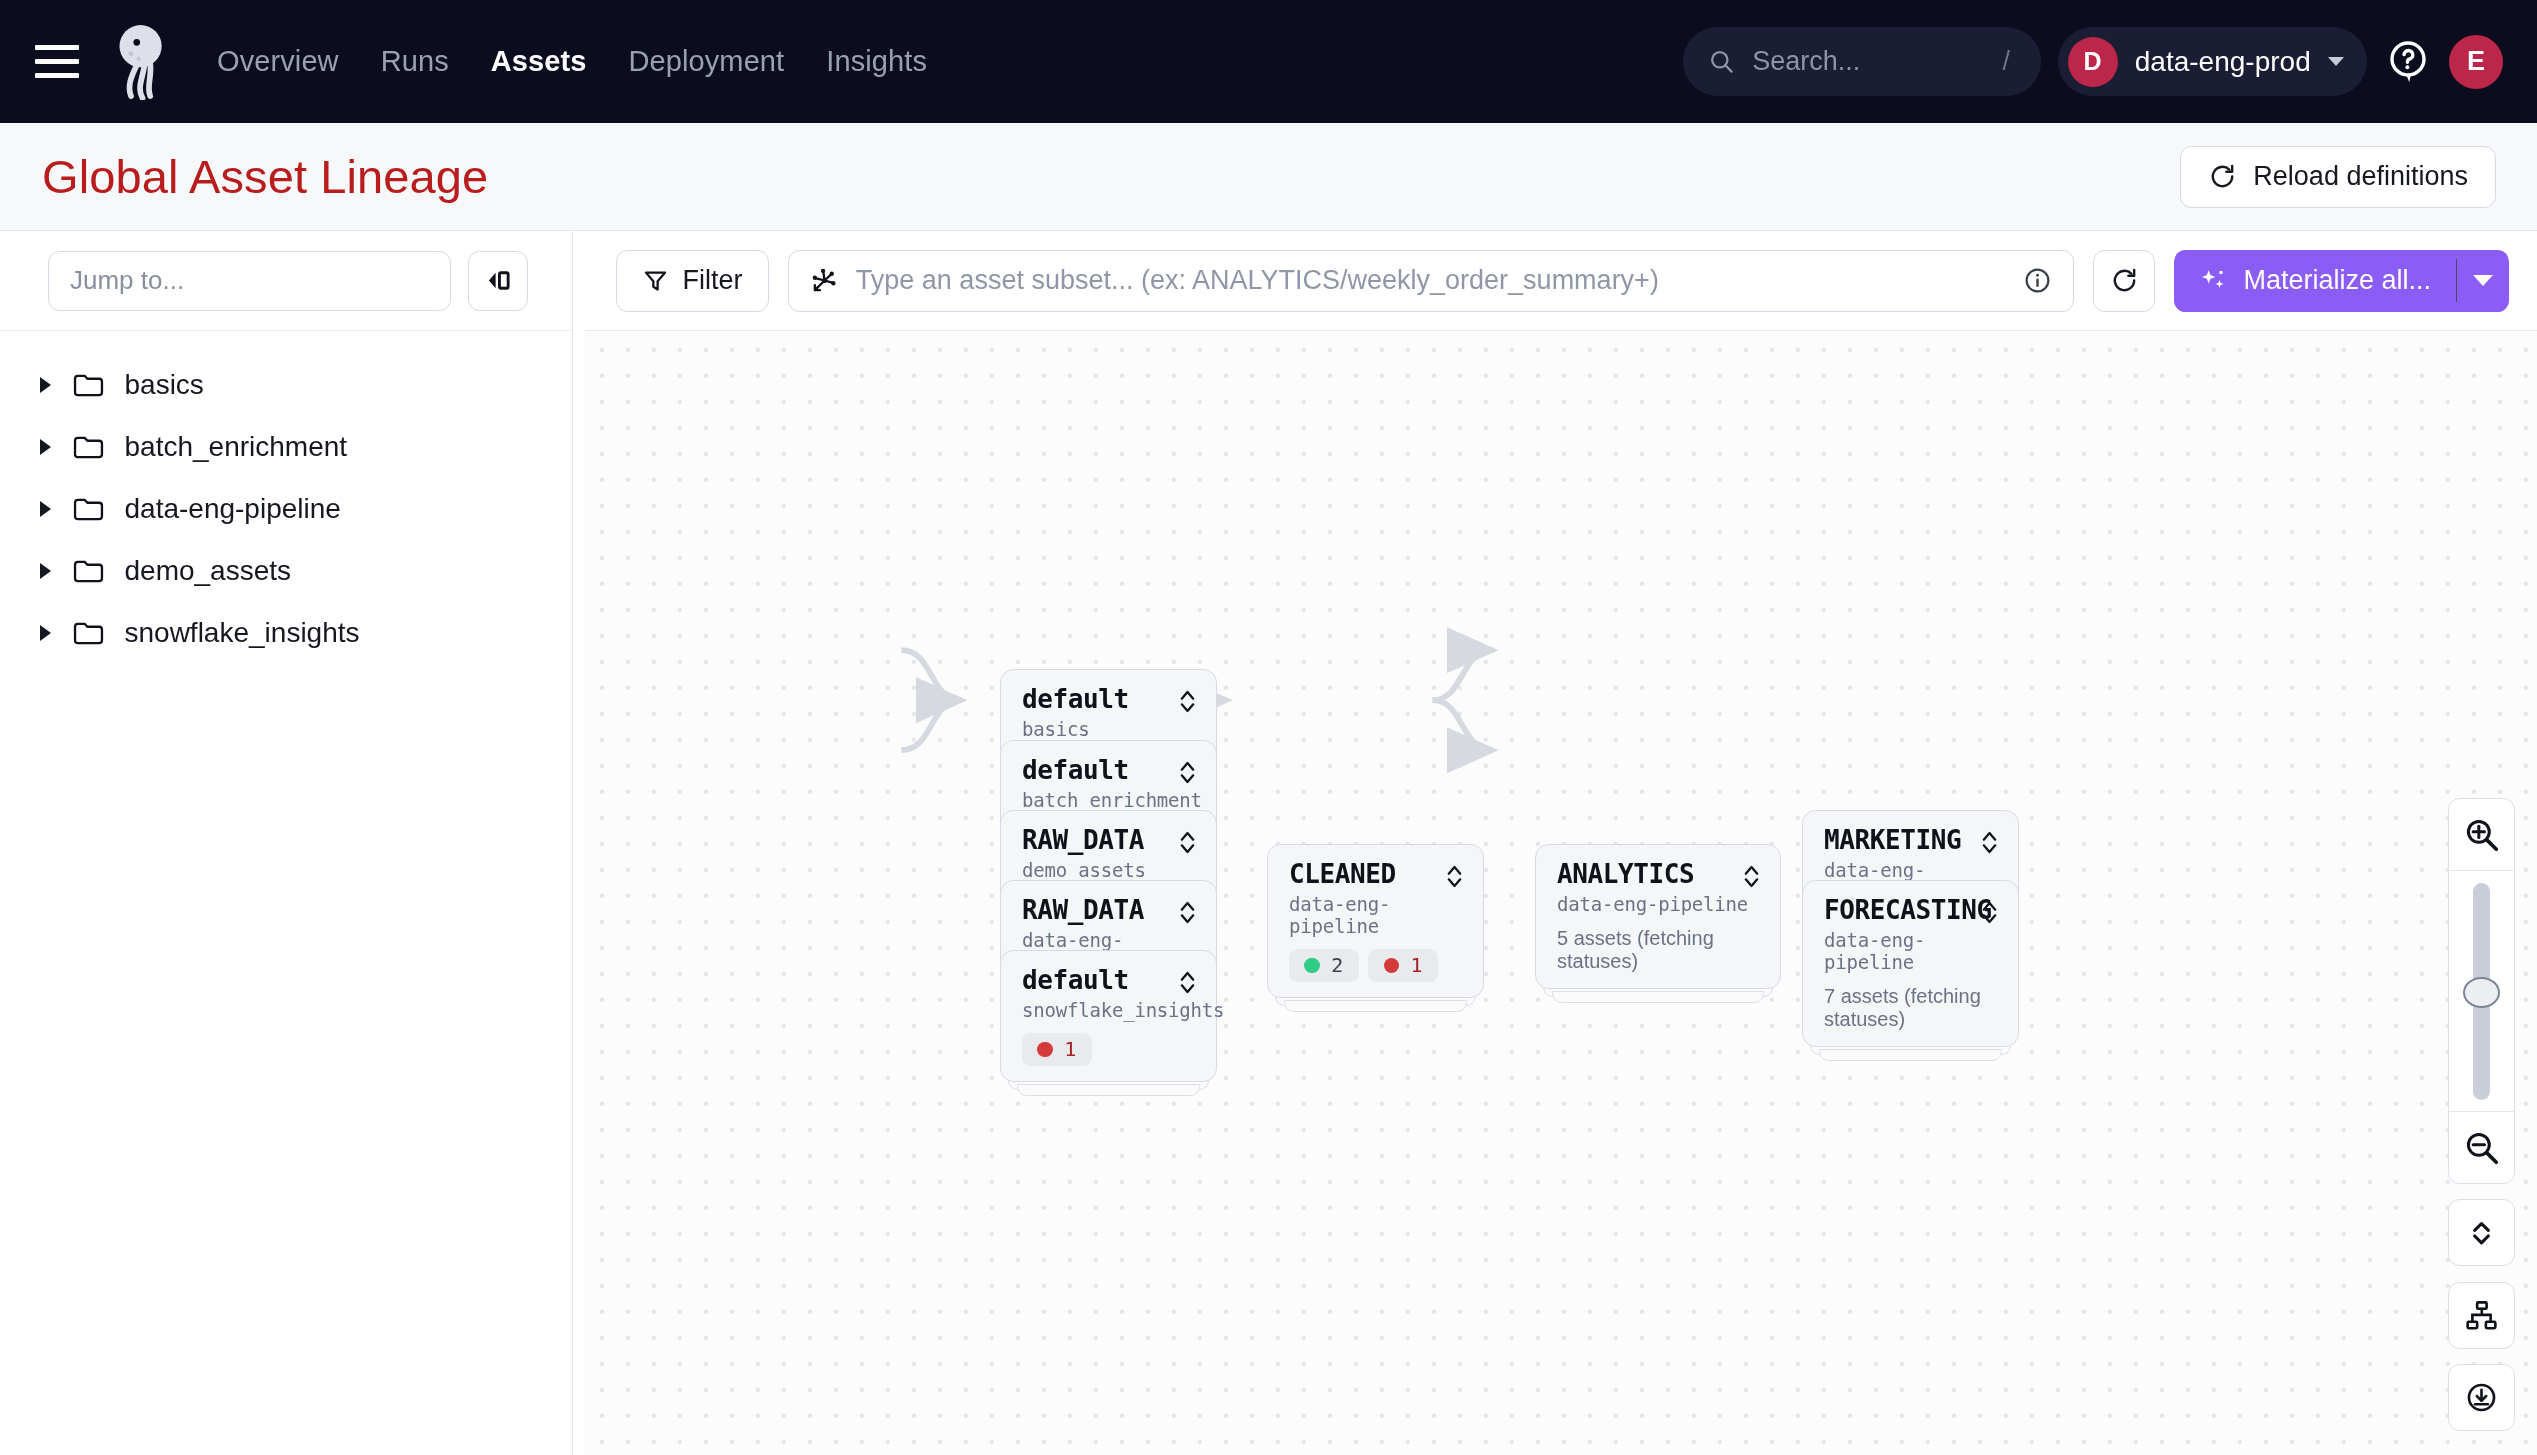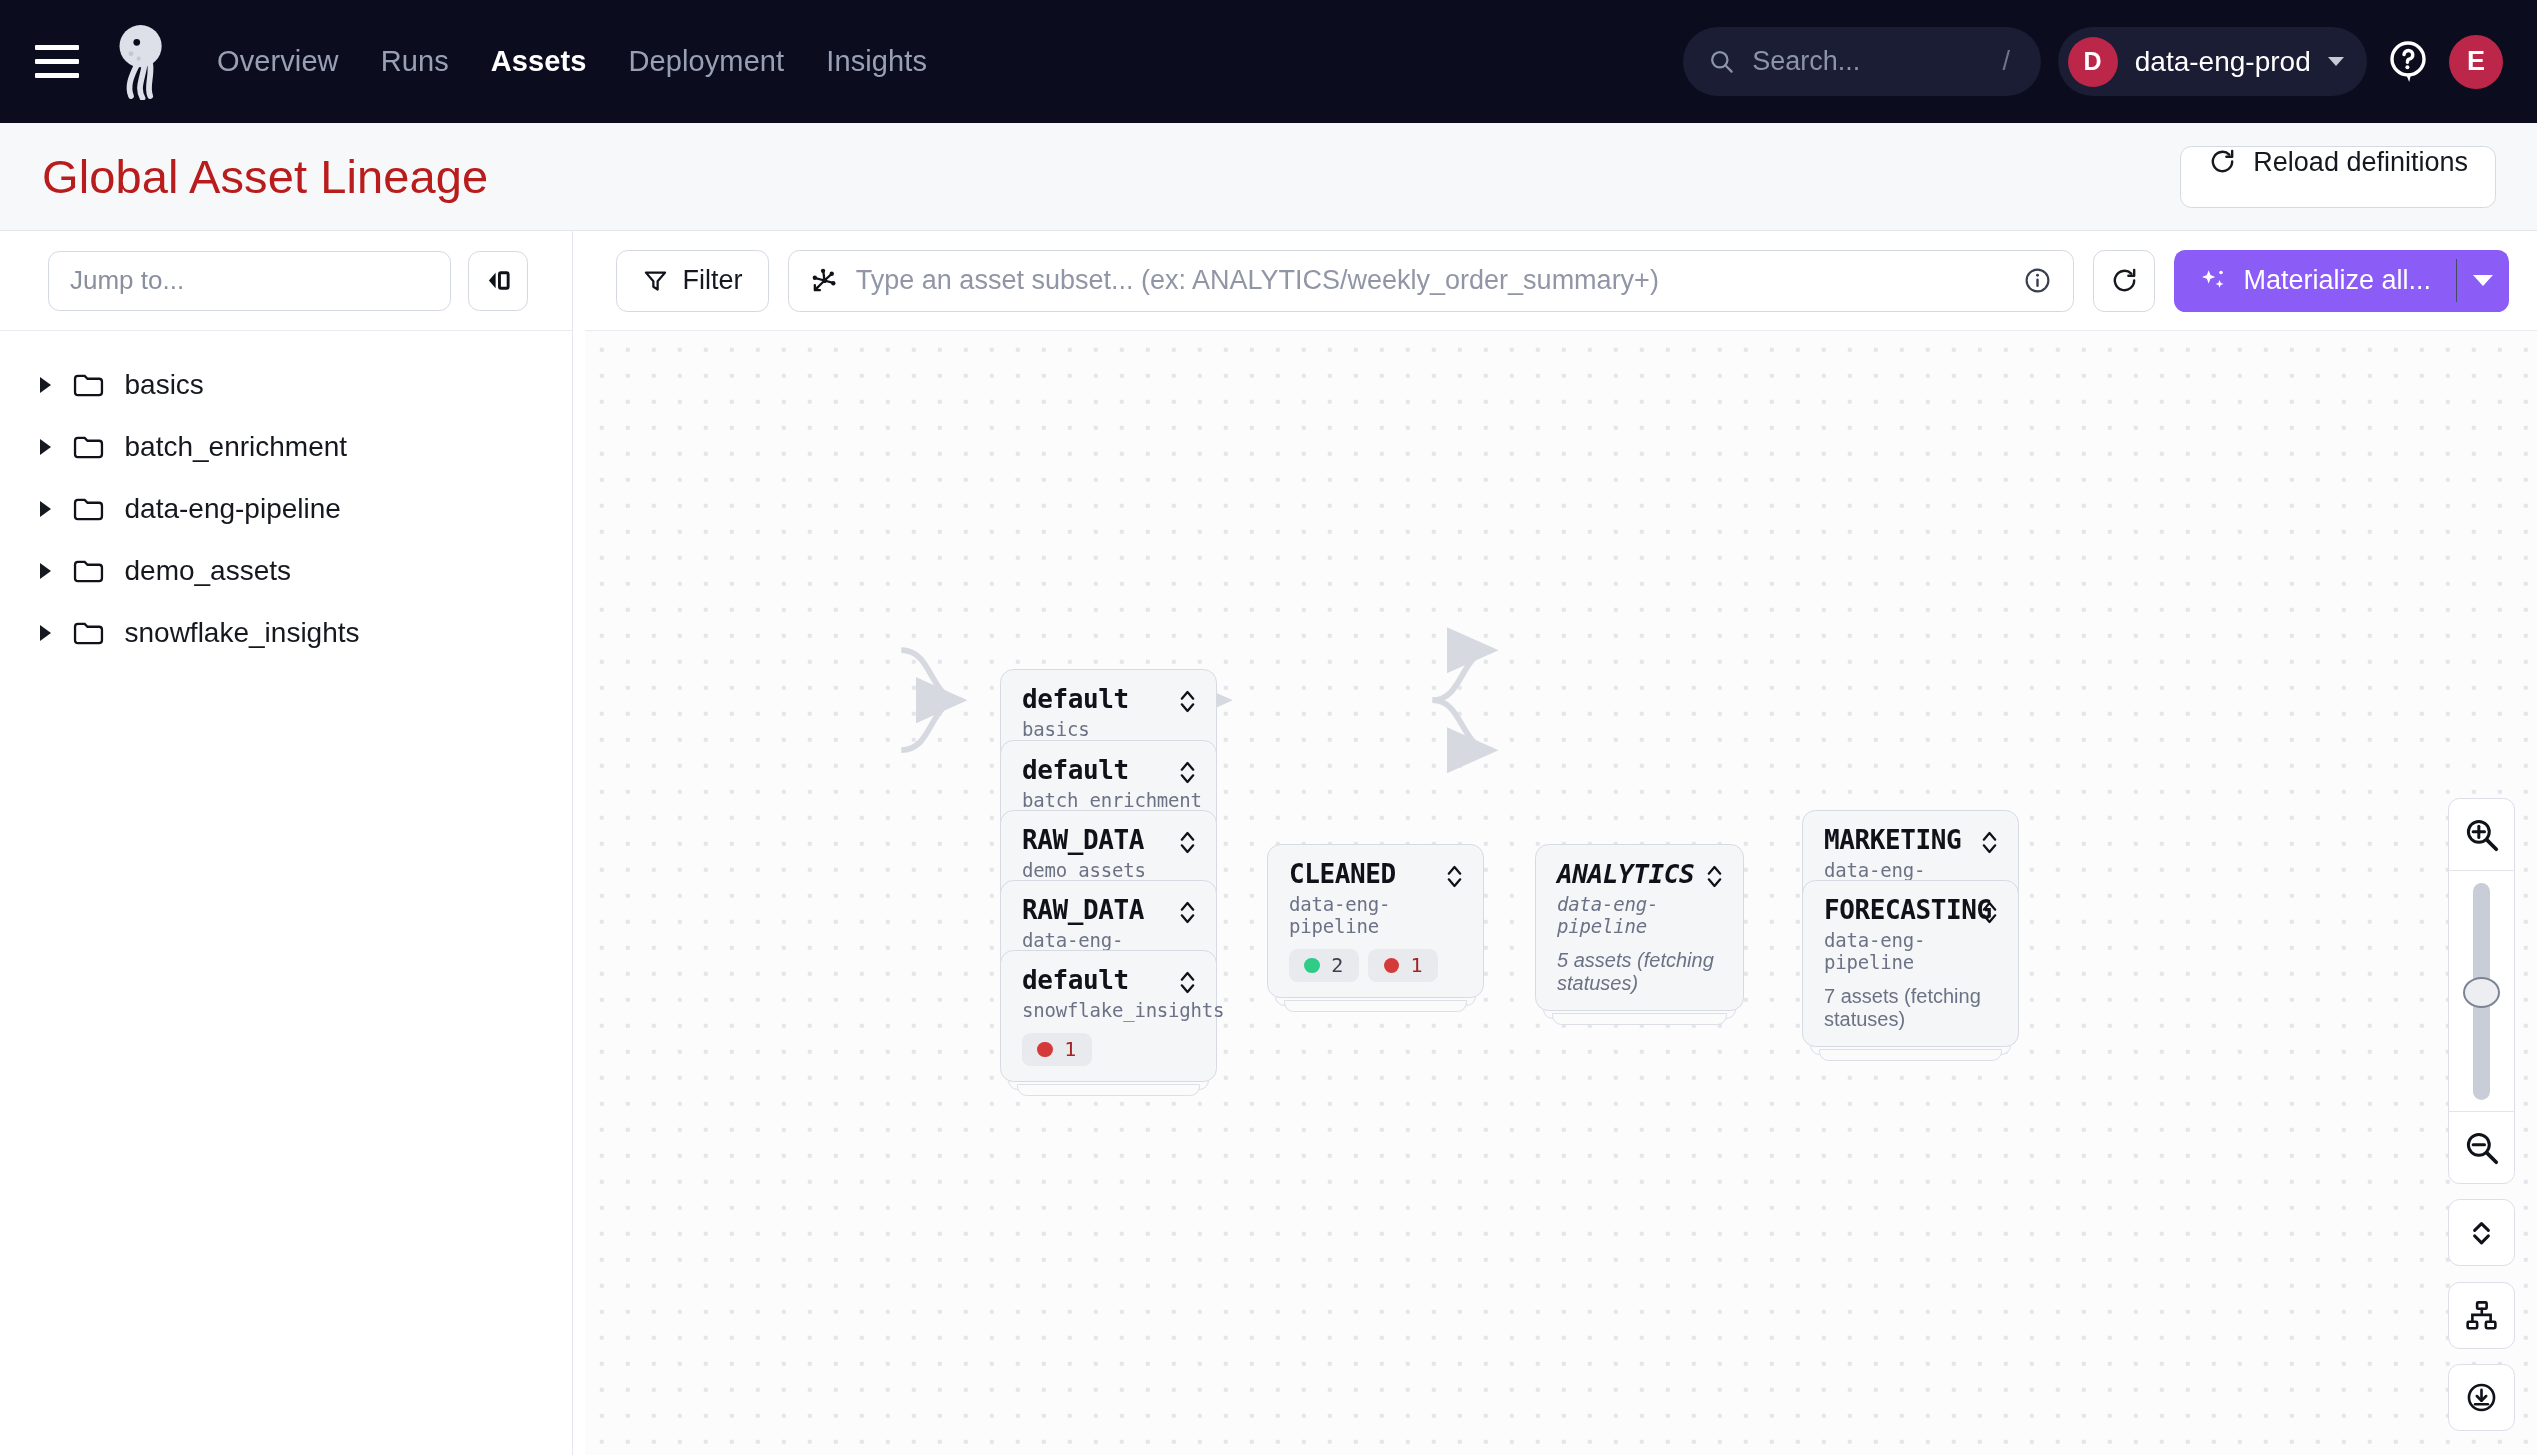--- a/index.html
+++ b/index.html
@@ -45,21 +45,21 @@
     color:#fff; font-size: 27px; font-weight: 700; display:flex; align-items:center; justify-content:center; cursor:pointer;}
 
   
   .pagehead {
     height: 108px; flex: 0 0 108px; background: #F7F8FA; border-bottom: 1px solid #E4E6ED;
     display: flex; align-items: center; padding: 0 42px;
   }
   .page-title { font-size: 47px; color: #b91c1c; font-weight: 400; letter-spacing: 0.1px;}
   .reload-btn {
     margin-left: auto; height: 62px; border: 1px solid #D6D9E2; border-radius: 11.5px;
-    background: #FFFFFF; display: flex; gap: 16px; padding: 0 27px;
+    background: #FFFFFF; display: flex; align-items: center; gap: 16px; padding: 0 27px;
     font-size: 27px; color: #16181F; cursor: pointer;
   }
 
   
   .body { flex: 1; display: flex; min-height: 0; gap: 12px; }
 
   
   .sidebar { width: 573px; flex: 0 0 573px; background: #FFFFFF; border-right: 1px solid #E4E6ED;
     display: flex; flex-direction: column; }
   .sb-top { height: 100px; display: flex; align-items: center; gap: 17.3px; padding: 0 44px 0 48px;
@@ -437,21 +437,21 @@
                 <span class="num" style="color:#A32222">1</span>
               </div>
             </div>
             <svg class="card-stepper" viewBox="0 0 20 30">
               <path d="M4 12 L10 5 L16 12" fill="none" stroke="#10121A" stroke-width="2.4" stroke-linecap="round" stroke-linejoin="round"></path>
               <path d="M4 18 L10 25 L16 18" fill="none" stroke="#10121A" stroke-width="2.4" stroke-linecap="round" stroke-linejoin="round"></path>
             </svg>
           </div>
         </div>
 
-        <div class="node" style="left:950px;top:513px;width:209px;font-style:italic;">
+        <div class="node" style="left:950px;top:513px;width:246px;">
           <div class="sheet" style="bottom:-7.7px;"></div>
           <div class="sheet sheet2" style="bottom:-13.5px;"></div>
           <div class="card">
             <div class="card-title">ANALYTICS</div>
             <div class="card-sub">data-eng-pipeline</div>
             <div class="fetching">5 assets (fetching statuses)</div>
             <svg class="card-stepper" viewBox="0 0 20 30">
               <path d="M4 12 L10 5 L16 12" fill="none" stroke="#10121A" stroke-width="2.4" stroke-linecap="round" stroke-linejoin="round"></path>
               <path d="M4 18 L10 25 L16 18" fill="none" stroke="#10121A" stroke-width="2.4" stroke-linecap="round" stroke-linejoin="round"></path>
             </svg>

